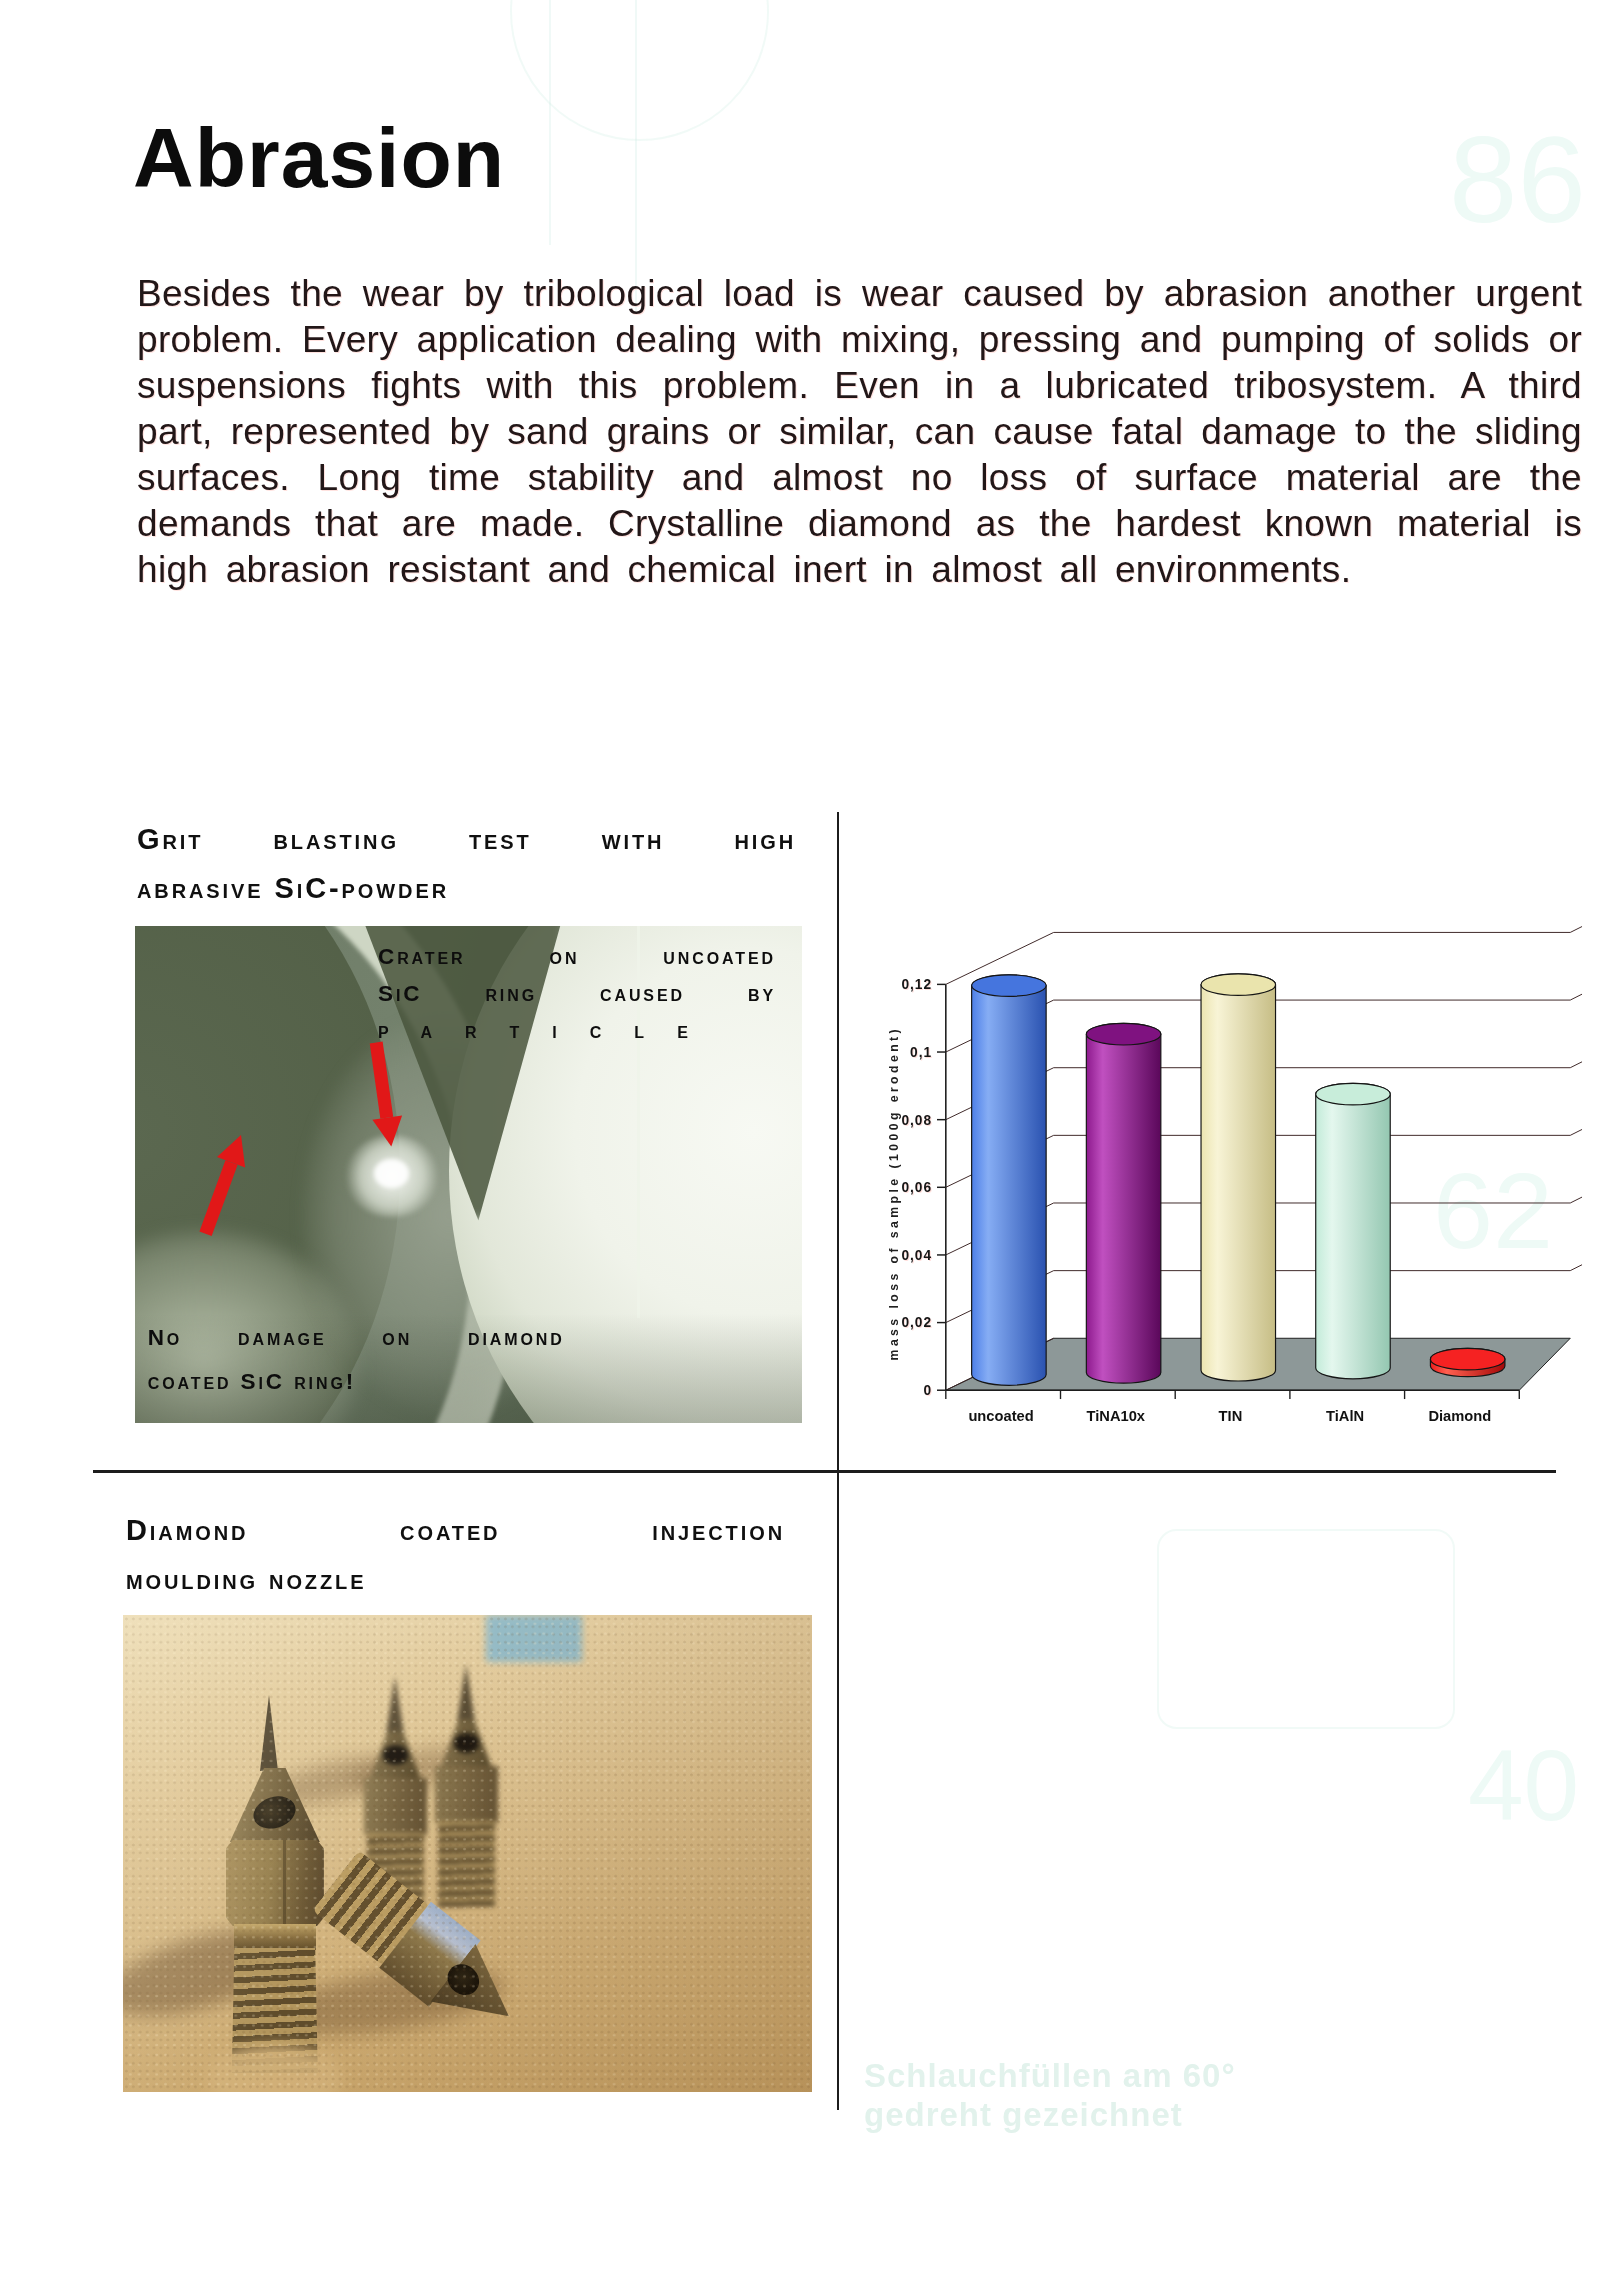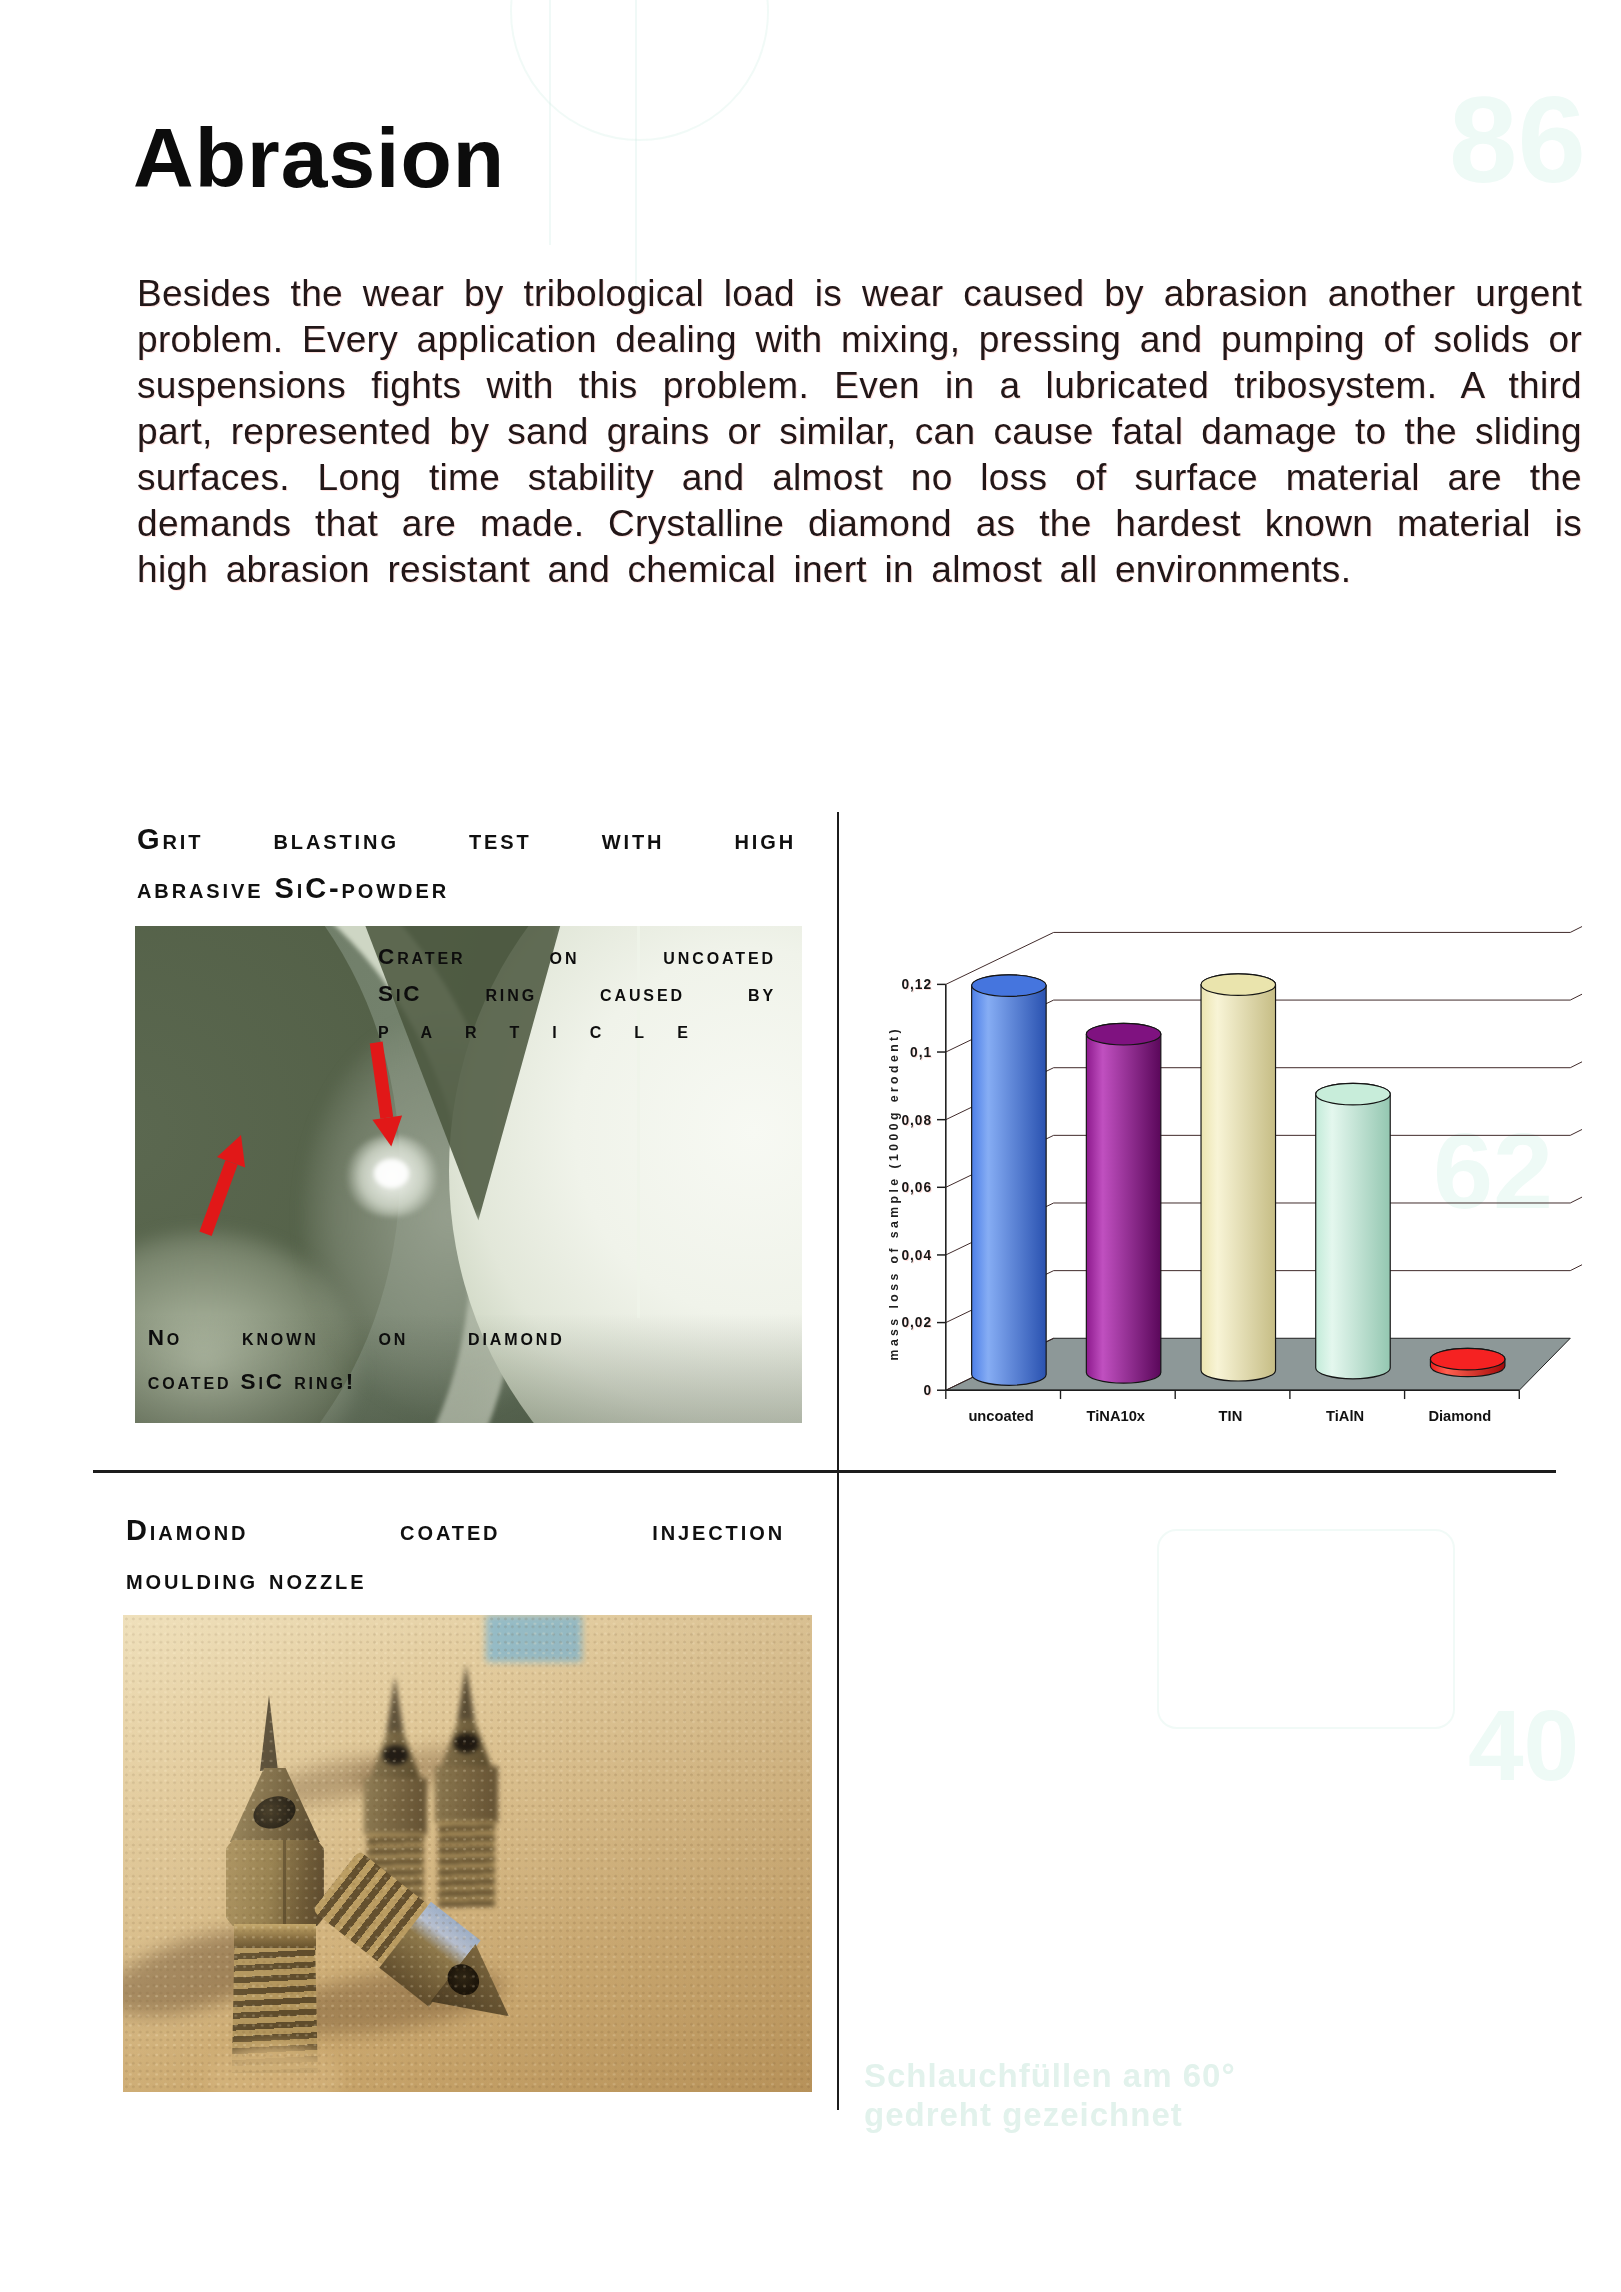--- a/index.html
+++ b/index.html
@@ -1,21 +1,21 @@
 <!DOCTYPE html>
 <html><head>
 <meta charset="utf-8">
 <style>
   html,body{margin:0;padding:0;background:#e8e8e8;}
   #page{position:relative;width:1621px;height:2293px;background:#ffffff;overflow:hidden;
         font-family:"Liberation Sans",sans-serif;color:#141414;}
   .abs{position:absolute;}
 
   
-  .wm-num{position:absolute;font-weight:bold;color:#eefaf6;user-select:none;}
+  .wm-num{position:absolute;font-weight:normal;color:#eefaf6;user-select:none;margin-top:40px;}
   .wm-text{position:absolute;font-size:33px;font-weight:bold;color:#e2f2ec;letter-spacing:1px;}
   .wm-line{position:absolute;background:rgba(205,236,228,.30);}
   .wm-circle{position:absolute;border:2px solid rgba(205,236,228,.28);border-radius:50%;}
 
   
   #page-title{left:133px;top:110px;width:882px;font-size:84px;font-weight:bold;color:#0c0c0c;letter-spacing:1px;}
   #body-par{left:137px;top:271px;width:1445px;font-size:37px;line-height:46px;text-align:justify;
             color:#221718;word-spacing:6.9px;letter-spacing:0.3px;
             text-shadow:1px 1px 0 rgba(255,150,140,.28);}
 
@@ -191,21 +191,21 @@
       <div class="head" style="border-bottom-color: rgb(225, 24, 24);"></div>
       <div class="shaft" style="background: rgb(225, 24, 24);"></div>
     </div>
 
     <div class="gp-ann" id="gp-ann-top">
       <div class="jline">Crater on uncoated</div>
       <div class="jline">SiC ring caused by</div>
       <div class="spread">particle</div>
     </div>
     <div class="gp-ann" id="gp-ann-bot">
-      <div class="jline">No known on diamond</div>
+      <div class="jline">No damage on diamond</div>
       <div>coated SiC ring!</div>
     </div>
   </div>
 
 
   <div id="chart-box" class="abs">
     <svg id="chart-svg" viewBox="0 0 720 558">
         <defs>
           <linearGradient id="g0" x1="0" y1="0" x2="1" y2="0">
             <stop offset="0" stop-color="#4d7fe8"></stop>

